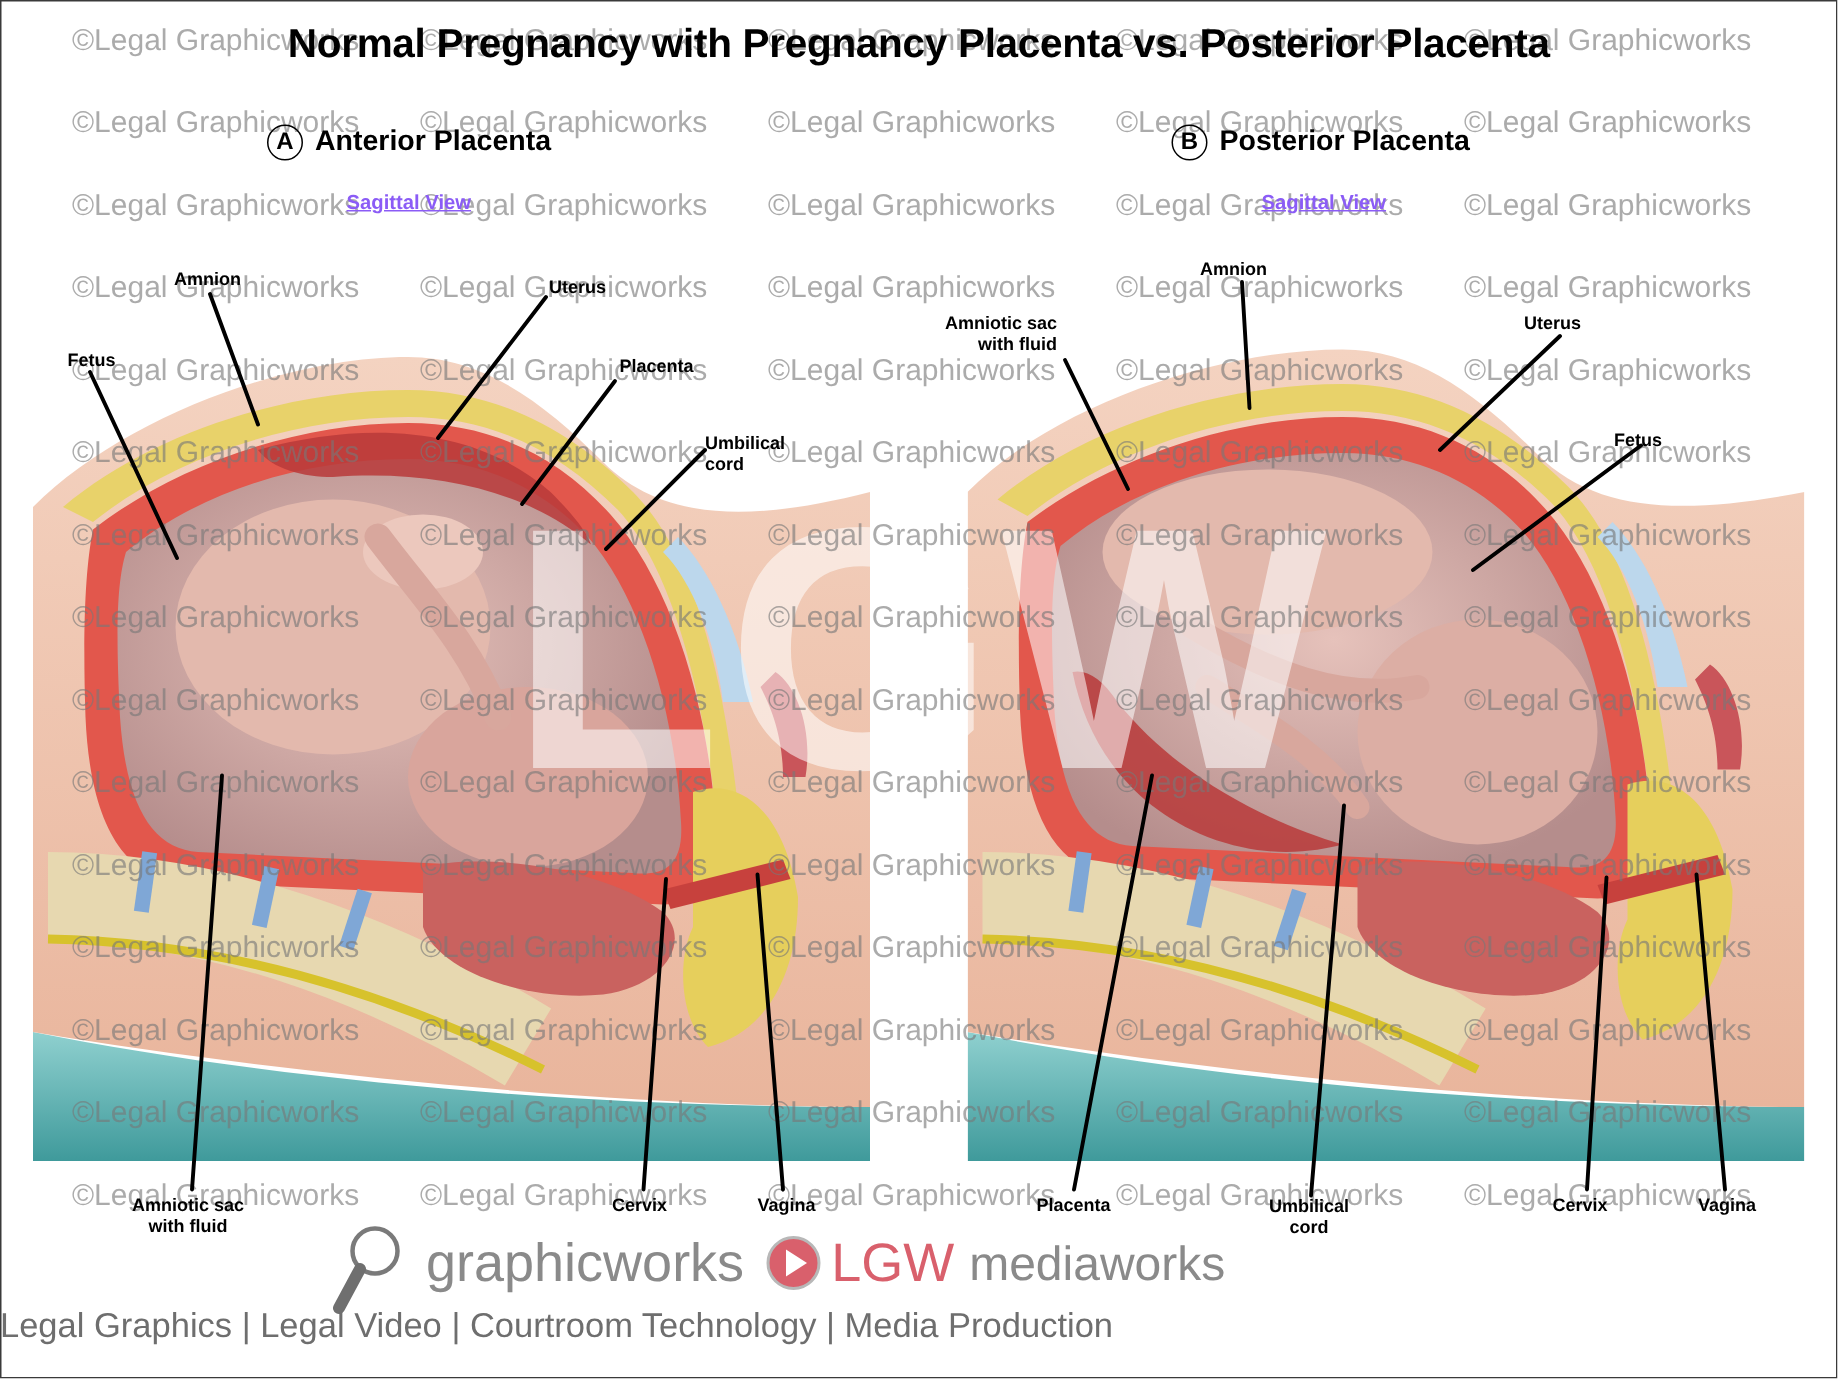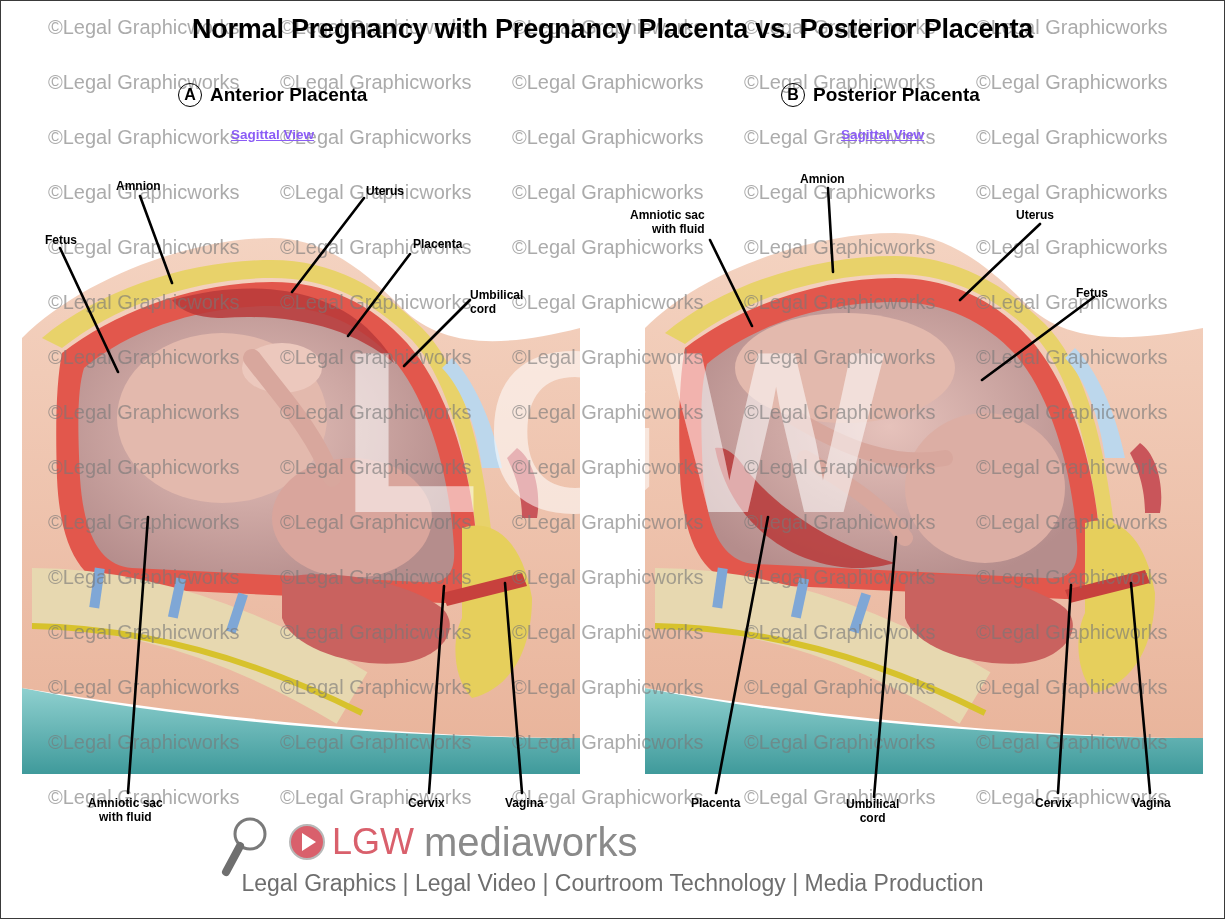--- a/index.html
+++ b/index.html
@@ -17,22 +17,22 @@
   .label.center{text-align:center;}
   .label.right{text-align:right;}
   .leaders{position:absolute;left:0;top:0;width:1225px;height:919px;z-index:4;pointer-events:none;}
   .wm-layer{position:absolute;left:0;top:0;width:1225px;height:919px;z-index:3;pointer-events:none;}
   .wm{position:absolute;font-size:20px;color:rgba(120,120,120,0.62);white-space:nowrap;font-weight:normal;}
   .lgw-big{position:absolute;z-index:3;font-size:230px;font-weight:bold;color:rgba(255,255,255,0.55);letter-spacing:4px;pointer-events:none;}
   .footer-logo{position:absolute;left:220px;top:818px;height:48px;display:flex;align-items:center;z-index:5;}
   .logo-legal{font-size:36px;color:#d9606c;font-weight:normal;letter-spacing:0.5px;}
   .logo-gw{font-size:36px;color:#8a8a8a;margin-left:10px;}
   .logo-lgw{font-size:36px;color:#d9606c;margin-left:6px;}
-  .logo-mw{font-size:40px;color:#8a8a8a;margin-left:10px;}
-  .footer-tagline{position:absolute;left:0;right:0;top:870px;text-align:center;font-size:23px;color:#6e6e6e;z-index:5;}
+  .logo-mw{font-size:32px;color:#8a8a8a;margin-left:10px;}
+  .footer-tagline{position:absolute;left:0;right:0;top:870px;text-align:left;font-size:23px;color:#6e6e6e;z-index:5;}
 </style>
 </head>
 <body>
 
 <div class="frame"></div>
 
 <div class="title">Normal Pregnancy with Pregnancy Placenta vs. Posterior Placenta</div>
 
 <div class="panel-heading" style="left:178px;top:83px;">
   <span class="circle-letter">A</span>
@@ -287,20 +287,21 @@
   <div>cord</div>
 </div>
 <div class="label" style="left:1035px;top:796px;">Cervix</div>
 <div class="label" style="left:1132px;top:796px;">Vagina</div>
 
 <div class="footer-logo">
   <svg width="50" height="62" viewBox="0 0 50 62" style="margin-right:4px;margin-top:10px;">
     <circle cx="30" cy="18" r="15" fill="none" stroke="#7a7a7a" stroke-width="3"></circle>
     <line x1="20" y1="30" x2="6" y2="56" stroke="#6f6f6f" stroke-width="8" stroke-linecap="round"></line>
   </svg>
+  <span class="logo-gw">graphicworks</span>
   <svg width="38" height="38" viewBox="0 0 38 38" style="margin-left:14px;">
     <circle cx="19" cy="19" r="17" fill="#d9606c" stroke="#b8b8b8" stroke-width="2"></circle>
     <polygon points="14,10 28,19 14,28" fill="#ffffff"></polygon>
   </svg>
   <span class="logo-lgw">LGW</span>
   <span class="logo-mw">mediaworks</span>
 </div>
 <div class="footer-tagline">Legal Graphics | Legal Video | Courtroom Technology | Media Production</div>
 
 </body></html>

